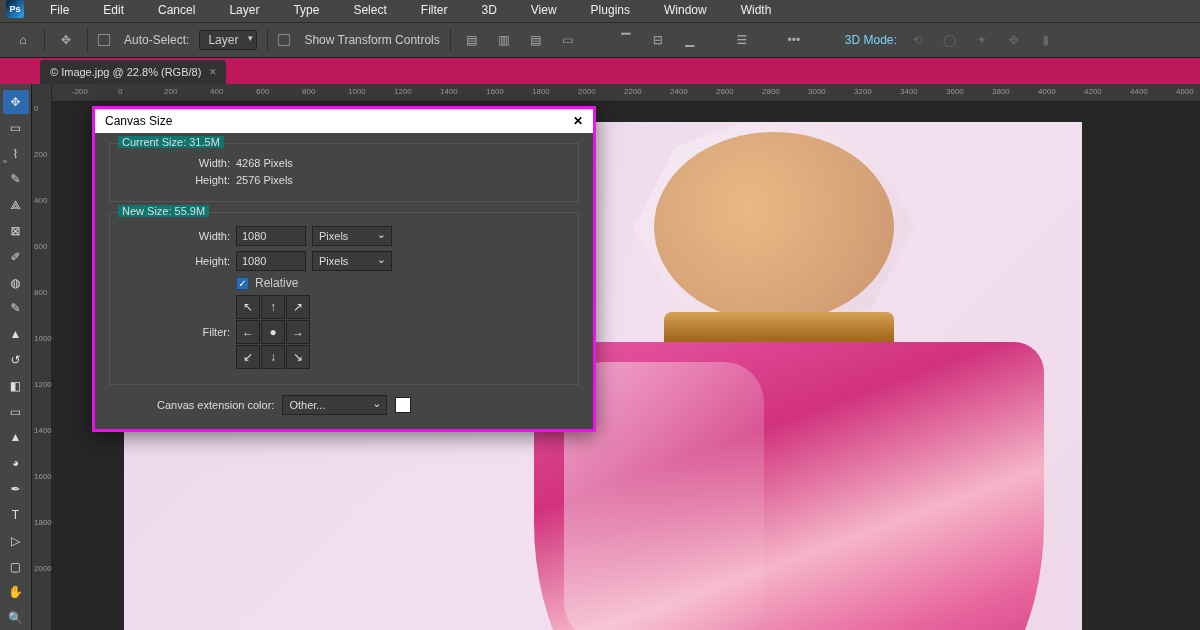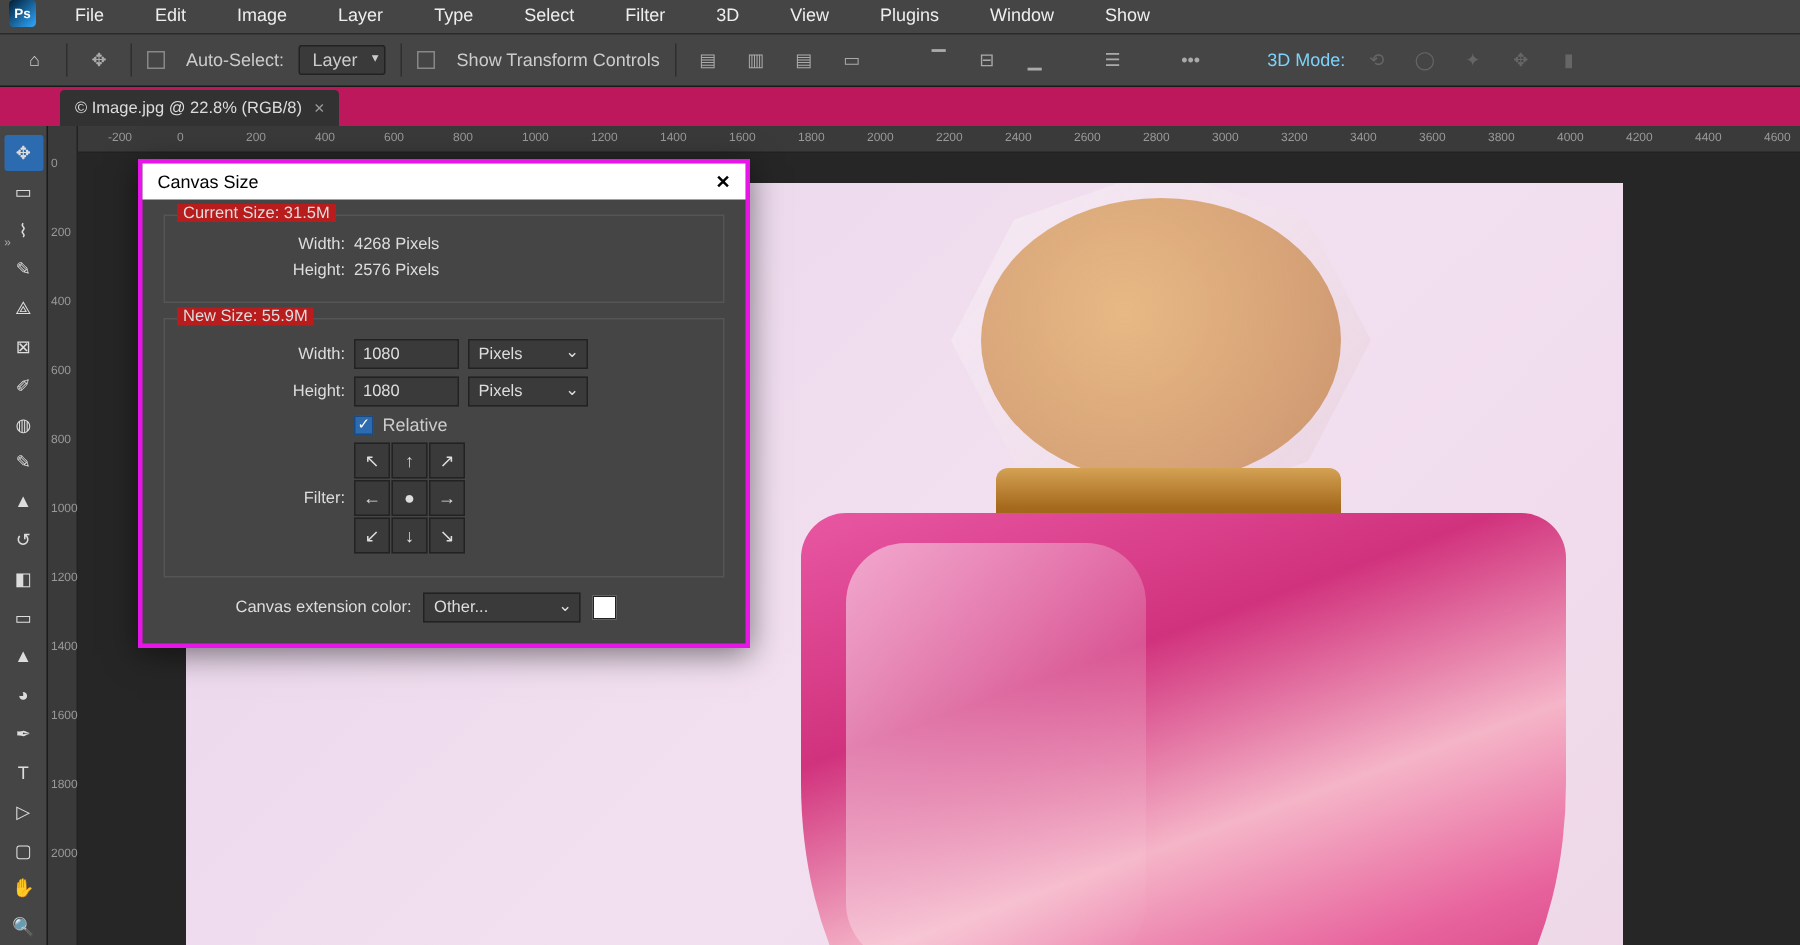--- a/index.html
+++ b/index.html
@@ -27,27 +27,27 @@
 .ruler-h { height:18px;background:#3a3a3a;border-bottom:1px solid #222;font-size:8px;color:#999;position:relative;}
 .ruler-h .tick{position:absolute;top:3px;}
 .stage { position:absolute; top:18px; left:0; right:0; bottom:0; }
 .imgcanvas { position:absolute; top:20px; left:72px; width:958px; height:560px; background: linear-gradient(135deg,#e8d5ea 0%,#f2e0f0 50%,#eed8e8 100%); overflow:hidden;}
 .bottle { position:absolute; left:370px; top:-10px; width:560px; height:600px; }
 .cap { position:absolute; top:0; left:140px; width:280px; height:230px; background: linear-gradient(135deg, rgba(255,255,255,0.4), rgba(220,190,200,0.3)); clip-path: polygon(50% 0%, 85% 15%, 100% 50%, 85% 85%, 50% 100%, 15% 85%, 0% 50%, 15% 15%); border-radius:20px; filter:blur(0.5px);}
 .cap::before{content:"";position:absolute;inset:20px;background:radial-gradient(circle at 40% 40%, rgba(230,180,120,0.9), rgba(180,100,30,0.6));border-radius:50%;}
 .neck { position:absolute; top:200px; left:170px; width:230px; height:50px; background:linear-gradient(180deg,#d4a254,#a86c20,#8a4e0c); border-radius:8px 8px 20px 20px;}
 .body { position:absolute; top:230px; left:40px; width:510px; height:380px; background: linear-gradient(160deg,#e857a3 0%,#d1327d 30%,#f5b5c8 55%,#e8659e 75%,#c82872 100%); border-radius: 30px 30px 120px 120px / 30px 30px 200px 200px;}
 .body::before{content:"";position:absolute;top:20px;left:30px;width:200px;height:280px;background:linear-gradient(120deg,rgba(255,255,255,0.5),transparent);border-radius:40px;}
-.modal { position:absolute; top:4px; left:40px; width:408px; background:#454545; border:3px solid #e815e8; box-shadow:0 4px 20px rgba(0,0,0,0.5);}
+.modal { position:absolute; top:4px; left:40px; width:504px; background:#454545; border:3px solid #e815e8; box-shadow:0 4px 20px rgba(0,0,0,0.5);}
 .modal-title{background:#fff;color:#000;padding:5px 10px;display:flex;justify-content:space-between;align-items:center;font-size:12px;}
 .modal-title .x{color:#000;font-weight:bold;cursor:pointer;}
 .modal-body{padding:10px 14px 14px;display:flex;gap:14px;}
 .mleft{flex:1;}
 .fieldset{border:1px solid #555;padding:8px 10px 10px;margin-bottom:10px;position:relative;}
-.fieldset .legend{position:absolute;top:-8px;left:8px;background:#b91c1c;padding:0 4px;color:#ddd;font-size:11px;}
+.fieldset .legend{position:absolute;top:-8px;left:8px;background:#0f766e;padding:0 4px;color:#ddd;font-size:11px;}
 .row{display:flex;align-items:center;margin:5px 0;gap:6px;}
 .row .lbl{width:110px;text-align:right;color:#ddd;font-size:11px;}
 .row .val{color:#ddd;font-size:11px;}
 .row input[type=text]{width:70px;background:#3a3a3a;border:1px solid #222;color:#ddd;padding:3px 5px;font-size:11px;}
 .row .unit{background:#3a3a3a;border:1px solid #222;color:#ddd;padding:3px 18px 3px 6px;font-size:11px;width:80px;position:relative;}
 .row .unit::after{content:"⌄";position:absolute;right:5px;top:1px;}
 .row .cbx{width:13px;height:13px;background:#2d6bb0;border:1px solid #1a4a80;display:flex;align-items:center;justify-content:center;color:#fff;font-size:10px;}
 .anchor{display:grid;grid-template-columns:repeat(3,24px);grid-template-rows:repeat(3,24px);gap:1px;}
 .anchor .cell{background:#3a3a3a;border:1px solid #222;display:flex;align-items:center;justify-content:center;color:#ddd;font-size:12px;}
 .anchor .cell.center{background:#3a3a3a;}
@@ -61,30 +61,30 @@
 .btn.primary{border-color:#aaa;}
 .expand-left{position:absolute;left:0;top:70px;width:10px;height:14px;background:#454545;display:flex;align-items:center;justify-content:center;font-size:8px;color:#aaa;}
 </style>
 </head>
 <body>
 
 <div class="menubar">
   <div class="logo">Ps</div>
   <div class="mitem">File</div>
   <div class="mitem">Edit</div>
-  <div class="mitem">Image</div>
+  <div class="mitem">Cancel</div>
   <div class="mitem">Layer</div>
   <div class="mitem">Type</div>
   <div class="mitem">Select</div>
   <div class="mitem">Filter</div>
   <div class="mitem">3D</div>
   <div class="mitem">View</div>
   <div class="mitem">Plugins</div>
   <div class="mitem">Window</div>
-  <div class="mitem">Show</div>
+  <div class="mitem">Width</div>
 </div>
 
 <div class="optbar">
   <div class="home">⌂</div>
   <div class="sep"></div>
   <div class="ibtn">✥</div>
   <div class="sep"></div>
   <span class="chk"></span>
   <span>Auto-Select:</span>
   <span class="sel">Layer</span>

